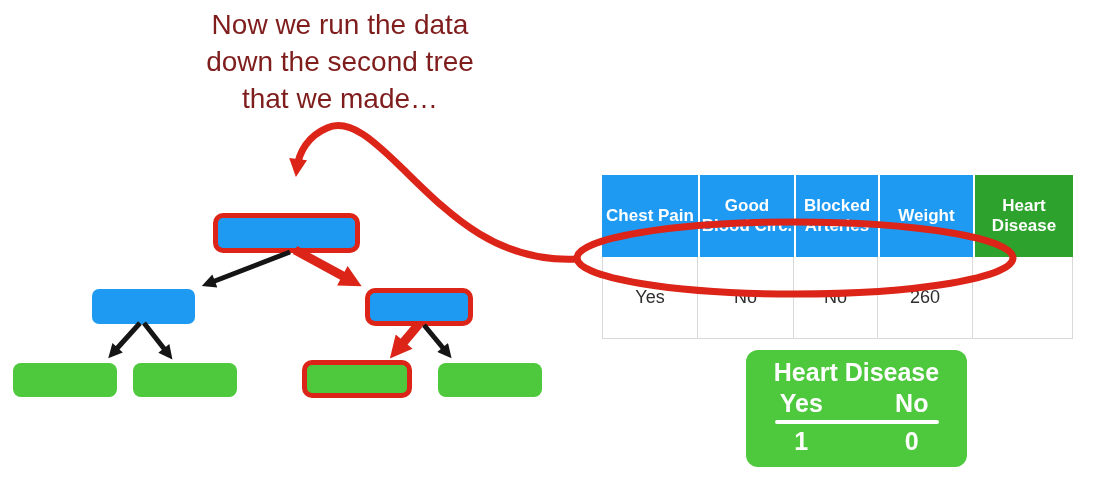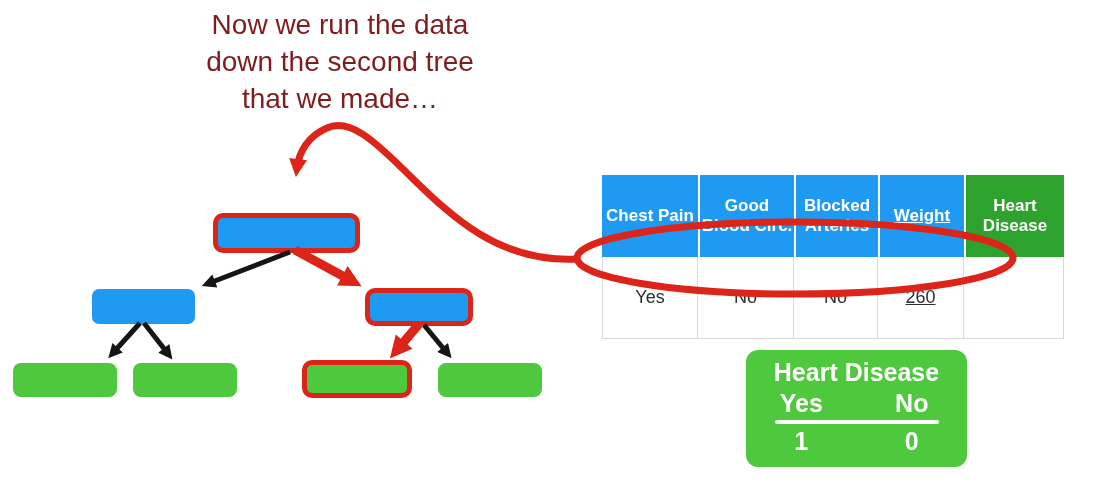--- a/index.html
+++ b/index.html
@@ -45,21 +45,21 @@
   }
   .th:first-child{border-left:none;}
   .th.green-col{background:var(--header-green,#2DA32D);}
   .td{
     box-sizing:border-box;height:82px;display:flex;align-items:center;justify-content:center;
     background:#fff;color:#2e2e2e;font-size:18px;
     border-right:1px solid var(--table-border,#d9d9d9);
     border-bottom:1px solid var(--table-border,#d9d9d9);
   }
   .td:first-child{border-left:1px solid var(--table-border,#d9d9d9);}
-  .c0{width:96px;}.c1{width:96px;}.c2{width:84px;}.c3{width:86px;text-decoration:underline;}.c4{width:100px;}
+  .c0{width:96px;}.c1{width:96px;}.c2{width:84px;}.c3{width:95px;}.c4{width:100px;}
 
   
   .summary{
     position:absolute;left:746px;top:350px;width:221px;height:117px;box-sizing:border-box;
     background:var(--node-green,#4EC83C);border-radius:12px;color:#fff;
     padding-top:7px;
   }
   .s-title{text-align:center;font-weight:bold;font-size:25px;line-height:30px;}
   .s-row{display:flex;font-weight:bold;font-size:25px;line-height:32px;}
   .s-row span{flex:1;text-align:center;}

